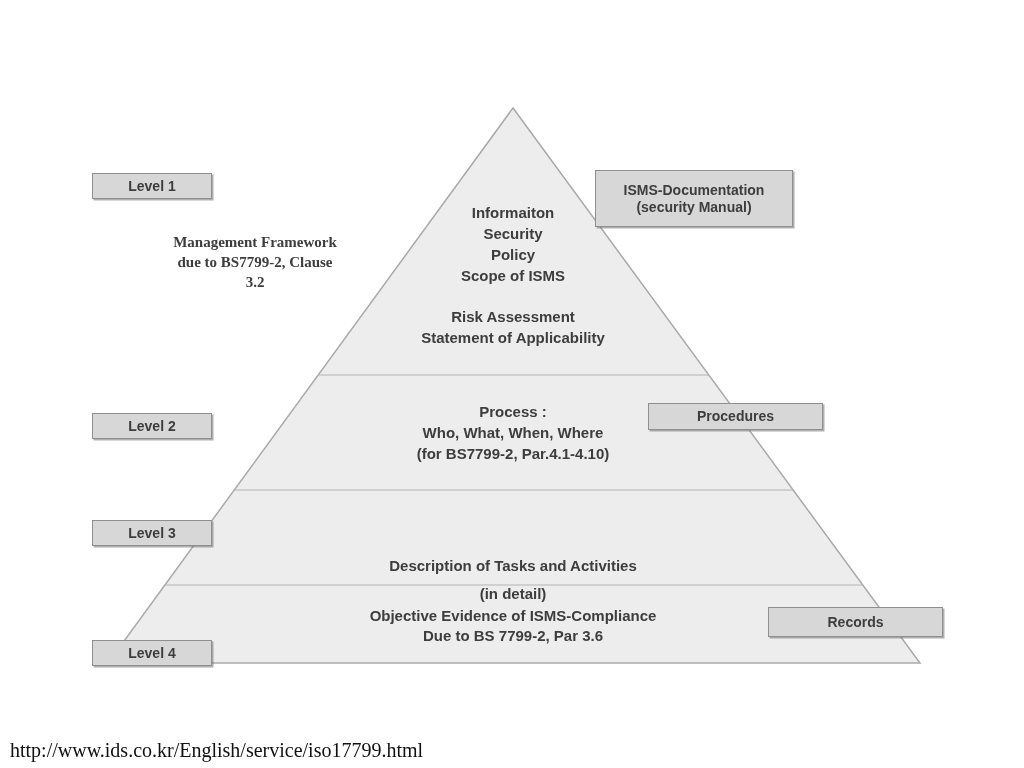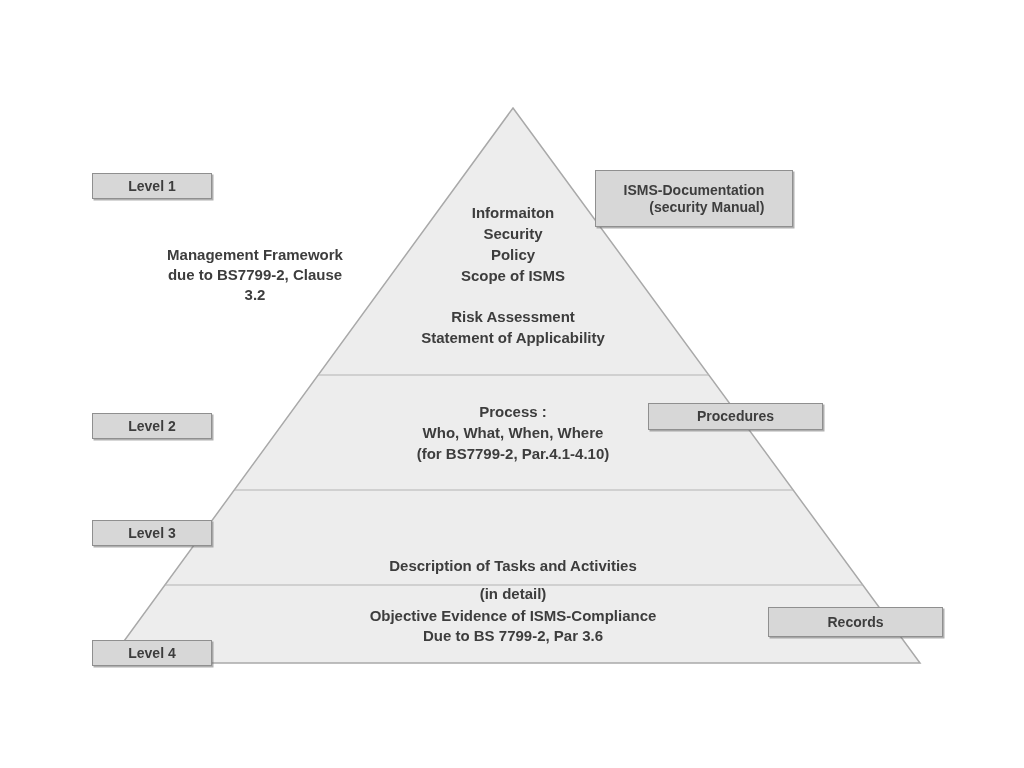--- a/index.html
+++ b/index.html
@@ -59,37 +59,38 @@
     <line x1="318" y1="375" x2="709" y2="375" style="stroke:var(--divider);stroke-width:1.2"></line>
     <line x1="234" y1="490" x2="793" y2="490" style="stroke:var(--divider);stroke-width:1.2"></line>
     <line x1="165" y1="585" x2="863" y2="585" style="stroke:var(--divider);stroke-width:1.2"></line>
   </svg>
 
   <div class="gbox" style="left:92px;top:173px;width:120px;height:26px;">Level 1</div>
   <div class="gbox" style="left:92px;top:413px;width:120px;height:26px;">Level 2</div>
   <div class="gbox" style="left:92px;top:520px;width:120px;height:26px;">Level 3</div>
   <div class="gbox" style="left:92px;top:640px;width:120px;height:26px;">Level 4</div>
 
-  <div class="ptext" style="left:130px;top:245px;width:250px;line-height:20px;">Management Framework
+  <div class="ptext" style="left:130px;top:232px;width:250px;line-height:20px;font-family:Liberation Serif, serif;">Management Framework
 due to BS7799-2, Clause
 3.2</div>
 
   <div class="ptext" style="left:363px;top:202px;width:300px;">Informaiton
 Security
 Policy
 Scope of ISMS</div>
   <div class="ptext" style="left:363px;top:306px;width:300px;">Risk Assessment
 Statement of Applicability</div>
   <div class="ptext" style="left:363px;top:401px;width:300px;">Process :
 Who, What, When, Where
 (for BS7799-2, Par.4.1-4.10)</div>
   <div class="ptext" style="left:338px;top:552px;width:350px;line-height:28px;">Description of Tasks and Activities
 (in detail)</div>
   <div class="ptext" style="left:313px;top:606px;width:400px;line-height:20px;">Objective Evidence of ISMS-Compliance
 Due to BS 7799-2, Par 3.6</div>
 
-  <div class="gbox" style="left:595px;top:170px;width:198px;height:57px;text-align:right;">ISMS-Documentation
+  <div class="gbox" style="left:595px;top:170px;width:198px;height:57px;">ISMS-Documentation
 (security Manual)</div>
   <div class="gbox" style="left:648px;top:403px;width:175px;height:27px;">Procedures</div>
   <div class="gbox" style="left:768px;top:607px;width:175px;height:30px;">Records</div>
 
+  <div class="footer-url">http://www.ids.co.kr/English/service/iso17799.html</div>
 
 </div>
 
 </body></html>

